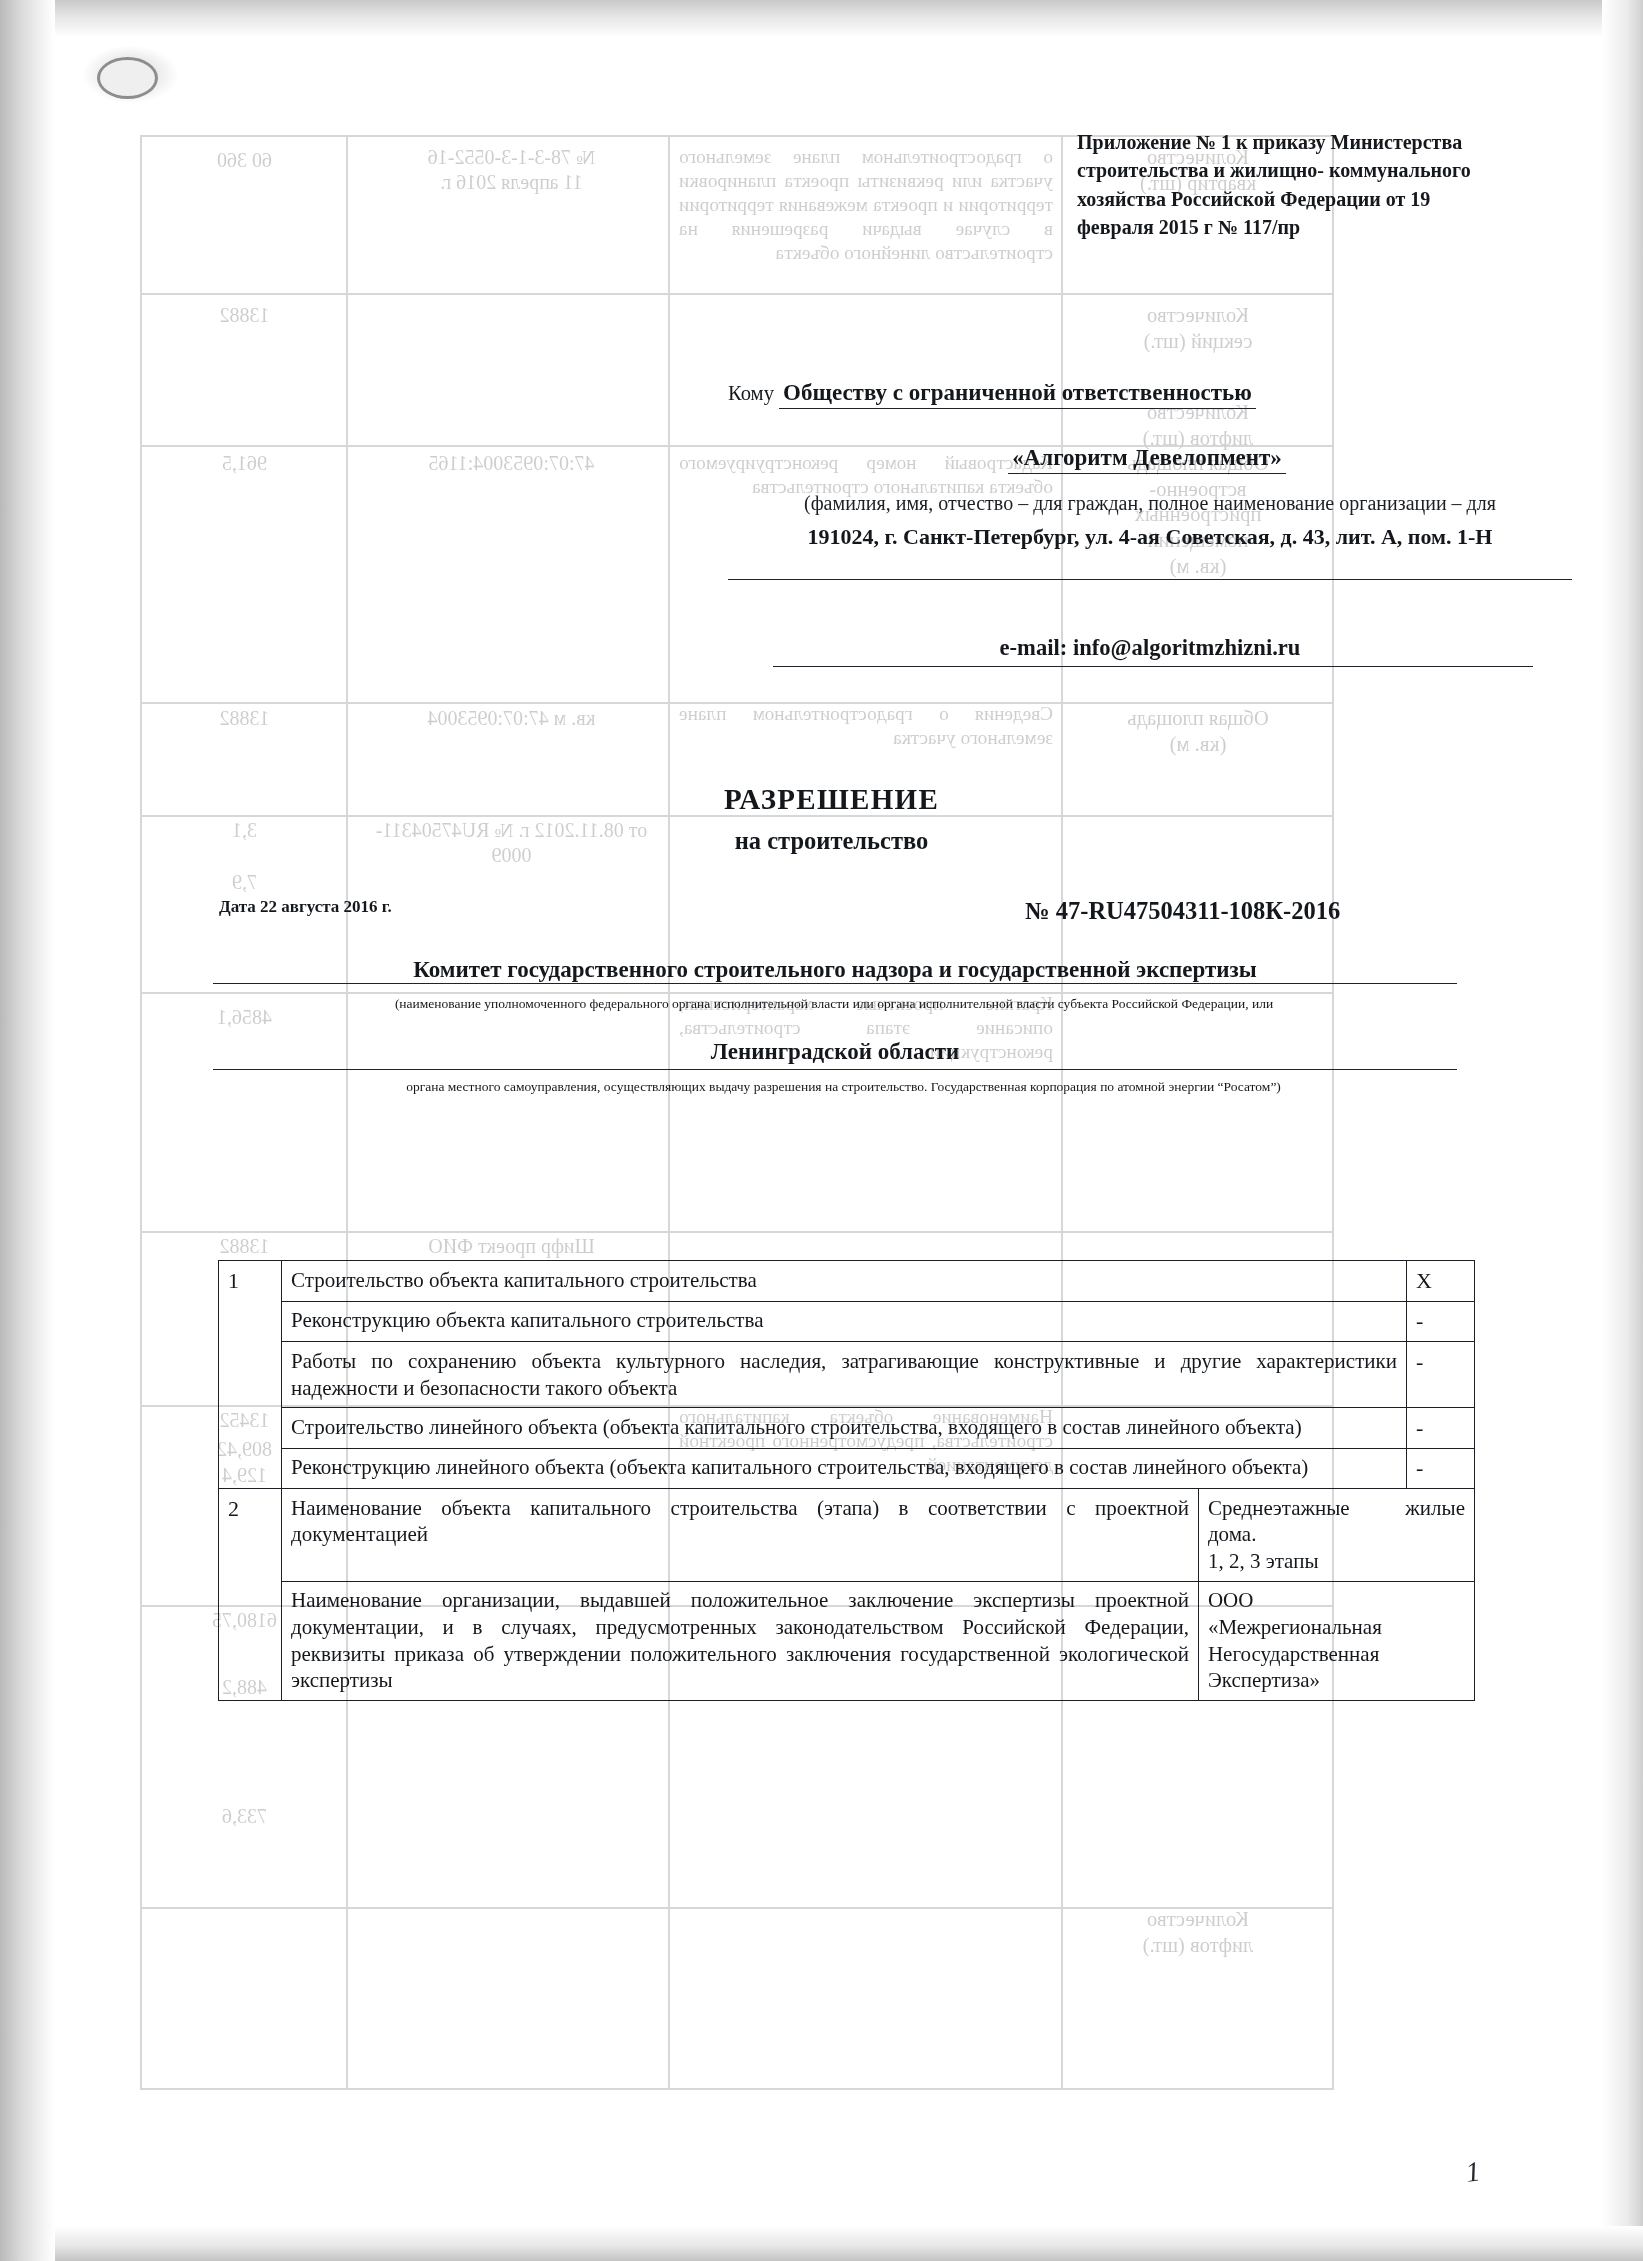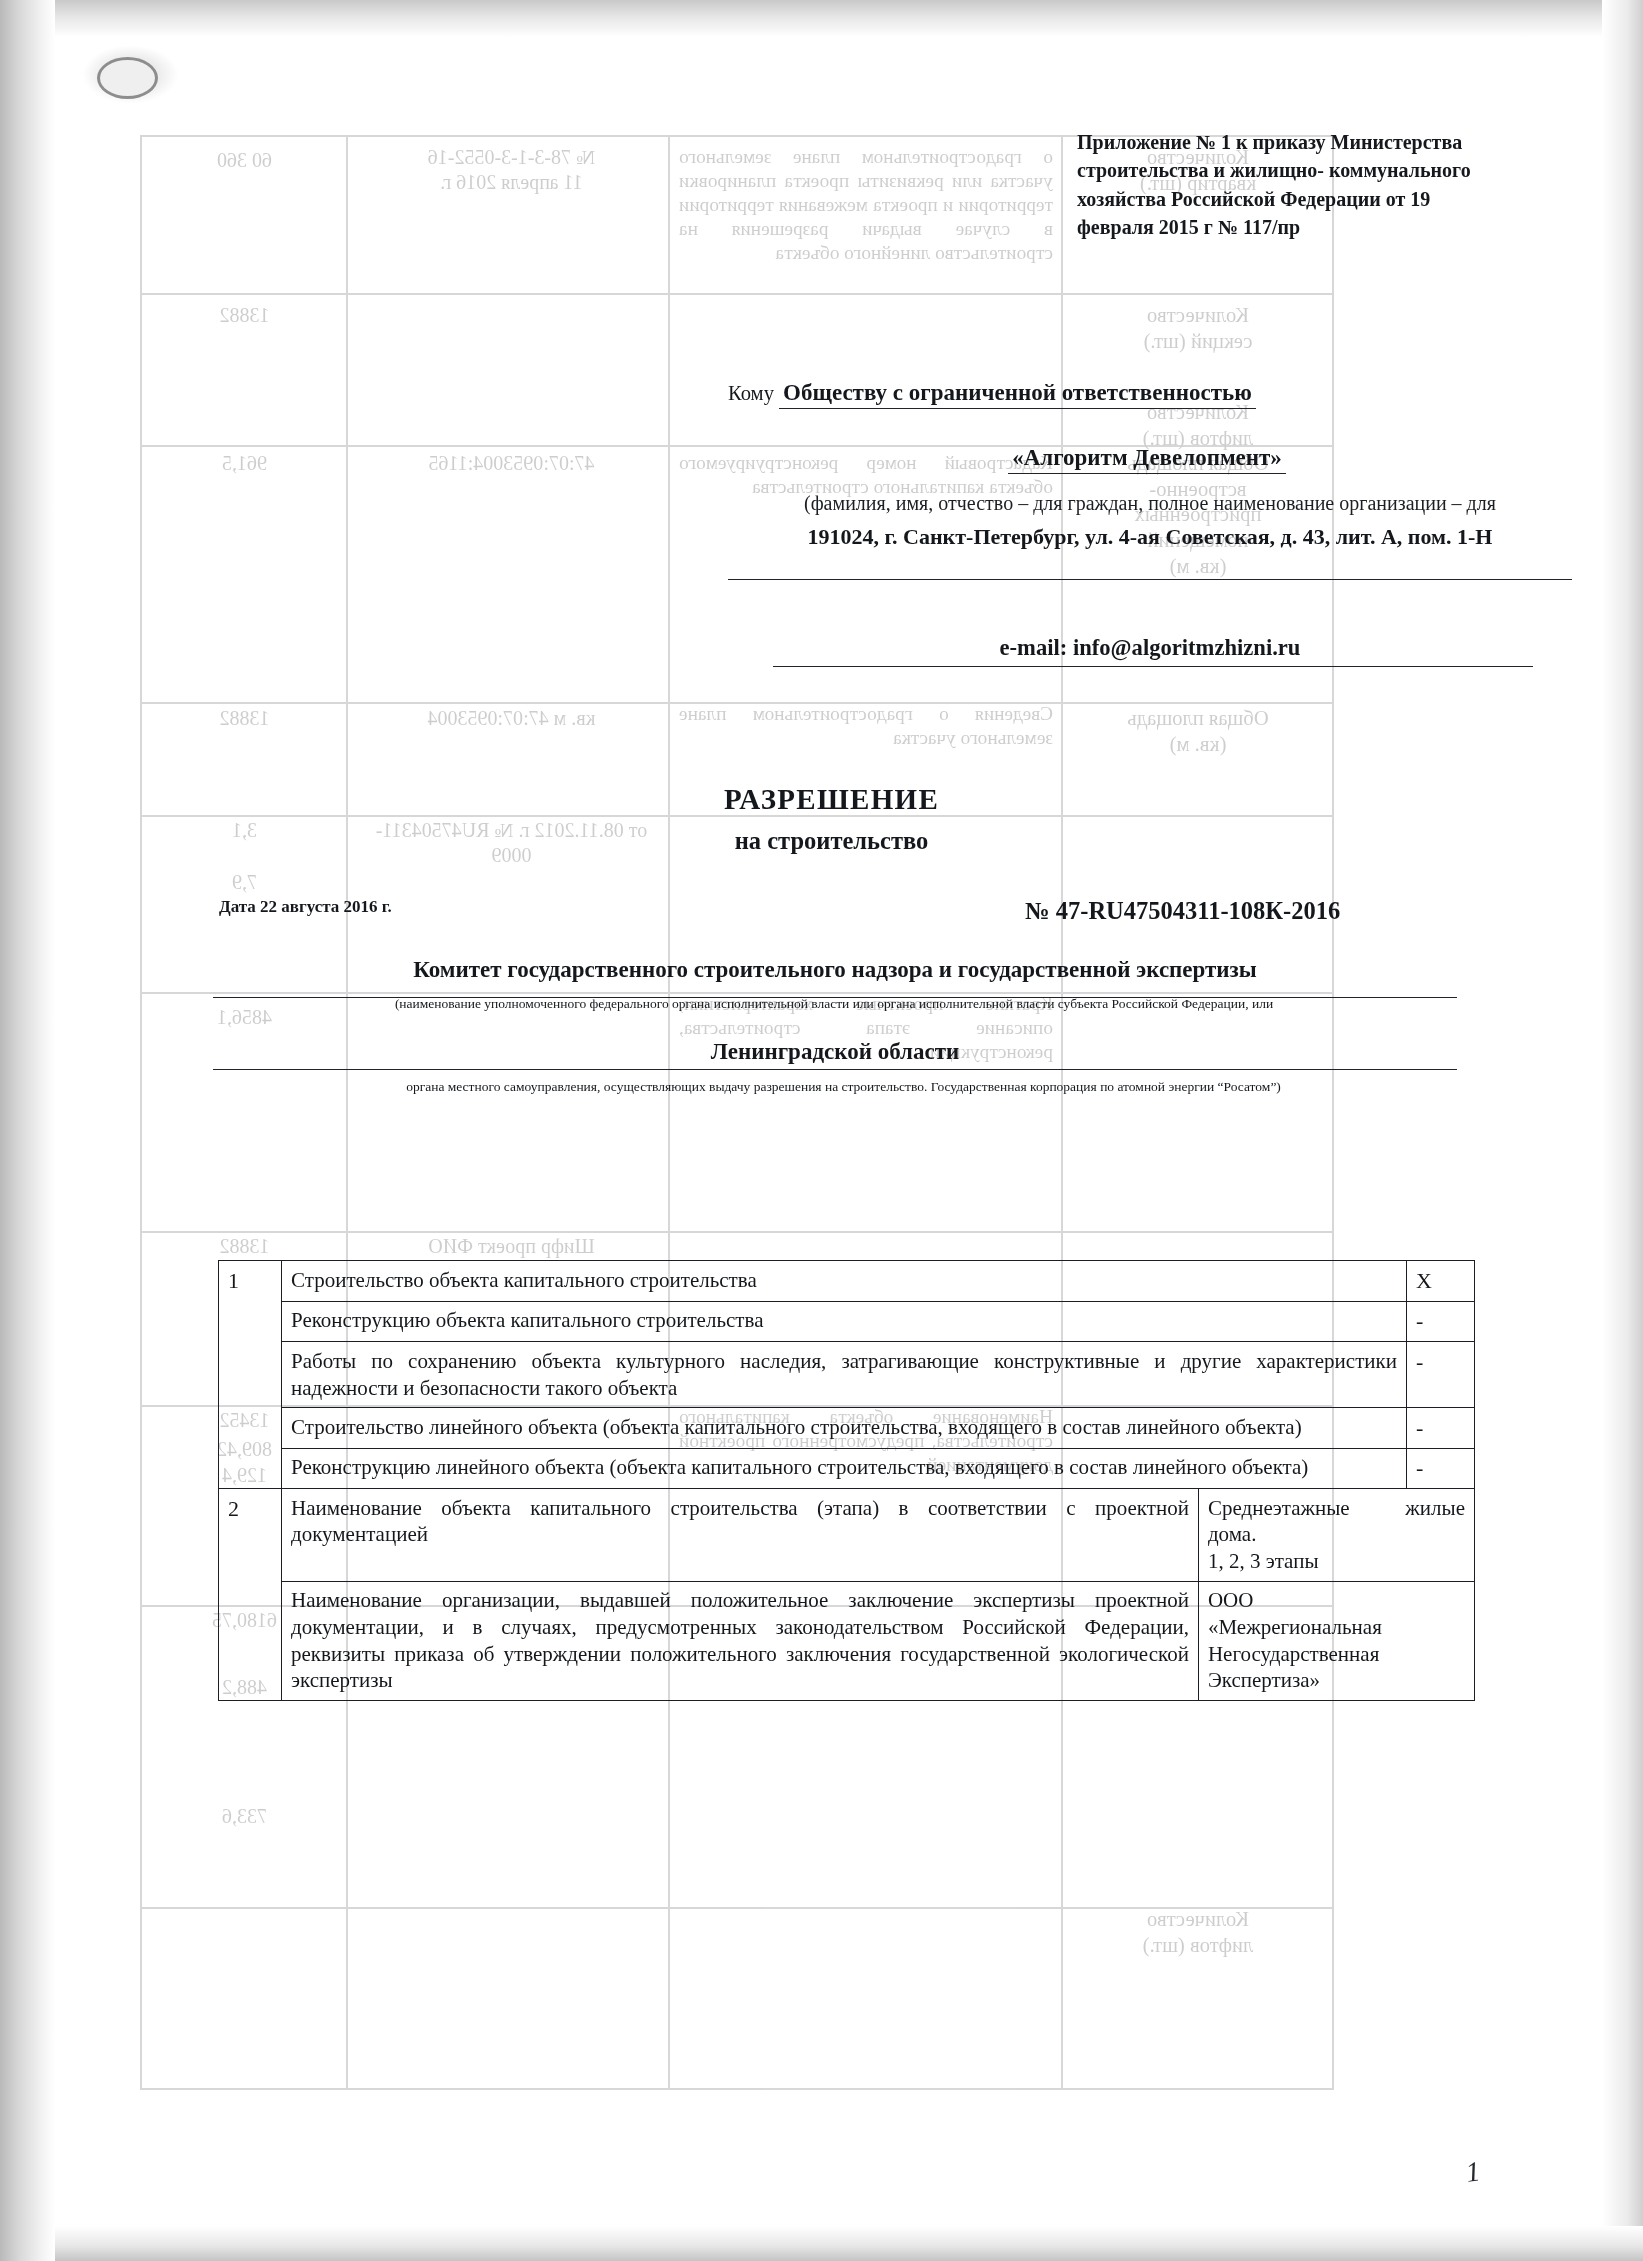--- a/index.html
+++ b/index.html
@@ -207,21 +207,21 @@
   }
 
   .authority1 {
     left: 213px;
     top: 957px;
     width: 1244px;
     text-align: center;
     font-weight: 700;
     font-size: 23px;
     border-bottom: 1.3px solid #20242a;
-    padding-bottom: 14px;
+    padding-bottom: 0;
   }
   .caption1 {
     left: 180px;
     top: 996px;
     width: 1308px;
     text-align: center;
     font-size: 13.5px;
     line-height: 1.25;
   }
   .authority2 {

